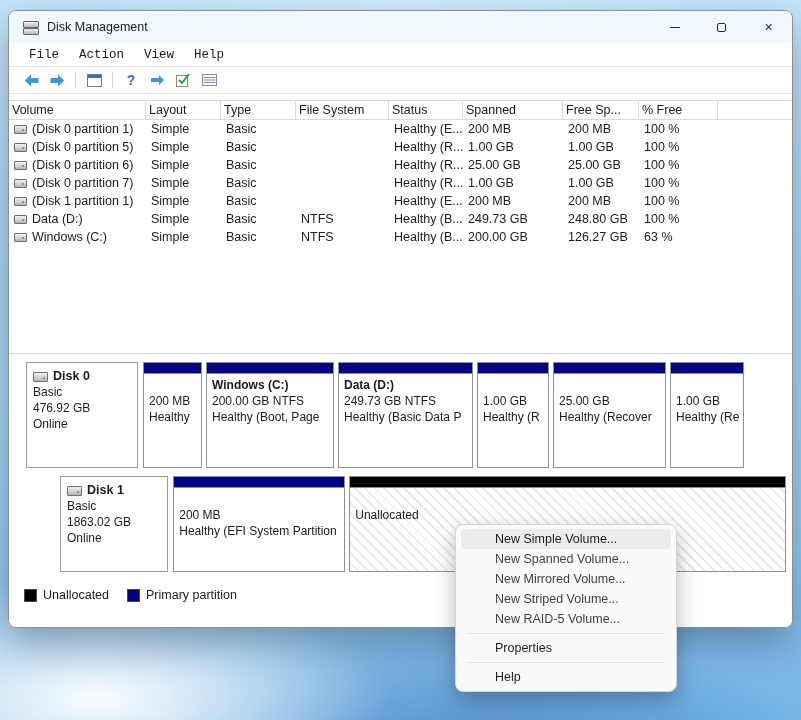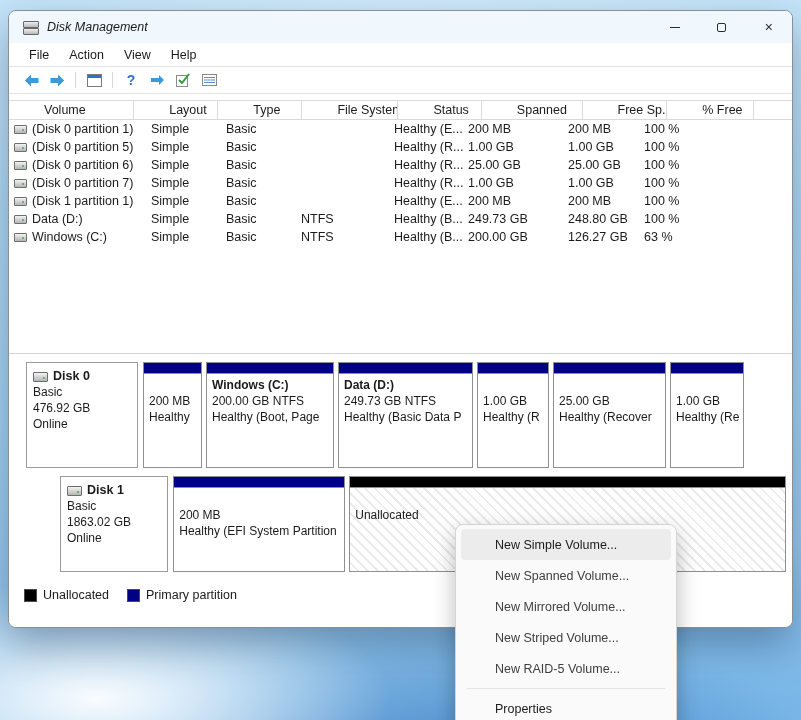--- a/index.html
+++ b/index.html
@@ -16,48 +16,48 @@
   }
 
   .window {
     position:absolute; left:8px; top:10px; width:785px; height:618px;
     background:#fff; border:1px solid #8a8f94; border-radius:8px;
     box-shadow:0 16px 40px rgba(10,30,60,0.35);
     overflow:hidden; display:flex; flex-direction:column;
   }
 
   
-  .titlebar { height:32px; background:#f1f8fd; display:flex; align-items:center; padding-left:13px; flex:0 0 auto;font-style:italic; }
+  .titlebar { height:32px; background:#f1f8fd; display:flex; align-items:center; padding-left:13px; flex:0 0 auto; }
   .win-icon { width:16px; height:16px; position:relative; margin-right:9px; }
   .win-icon::before,.win-icon::after { content:""; position:absolute; left:1px; width:14px; height:5px;
     background:linear-gradient(#eee,#b9b9b9); border:1px solid #676767; border-radius:1px; }
   .win-icon::before { top:2px; } .win-icon::after { top:9px; }
   .title-text { font-size:12.5px; color:#1b1b1b; }
   .controls { margin-left:auto; display:flex; height:100%; }
   .ctrl { width:47px; height:100%; display:flex; align-items:center; justify-content:center; color:#2b2b2b; font-size:14px; }
   .ctrl .minus { display:block; width:10px; height:1px; background:#2b2b2b; }
   .ctrl .box { display:block; width:9px; height:9px; border:1px solid #2b2b2b; border-radius:2px; }
 
   
   .menubar { height:23px; display:flex; align-items:center; padding-left:10px; font-size:12.5px; color:#1b1b1b; flex:0 0 auto; }
-  .menu-item { padding:3px 10px; }
+  .menu-item { padding:3px 10px;font-family:Liberation Mono, monospace; }
 
   
   .toolbar { height:28px; display:flex; align-items:center; padding-left:10px; gap:2px;
     border-top:1px solid #e4e4e4; border-bottom:1px solid #e4e4e4; flex:0 0 auto; }
   .tb-btn { width:24px; height:22px; display:flex; align-items:center; justify-content:center; }
   .tb-sep { width:1px; height:16px; background:#d8d8d8; margin:0 4px; }
   .help-q { color:#2f6fd0; font-weight:bold; font-size:14px; }
 
   
   .listpane { height:259px; background:#fff; flex:0 0 auto; }
   .vtable { margin-top:6px; font-size:12.5px; color:#1b1b1b; }
   .thead { display:flex; height:20px; border-top:1px solid #dadada; border-bottom:1px solid #dadada; align-items:center; }
   .th { height:100%; display:flex; align-items:center; padding:0 3px; border-right:1px solid #dadada;
-    white-space:nowrap; overflow:hidden;margin-left:32px; }
+    white-space:nowrap; overflow:hidden; }
   .th.fill { flex:1; border-right:none; }
   .tr { display:flex; height:18px; align-items:center; }
   .td { padding:0 5px; white-space:nowrap; overflow:hidden; }
   .w0{width:137px}.w1{width:75px}.w2{width:75px}.w3{width:93px}.w4{width:74px}.w5{width:100px}.w6{width:76px}.w7{width:79px}
   .drive-ico { display:inline-block; width:13px; height:9px; background:linear-gradient(#f3f3f3,#b5b5b5);
     border:1px solid #6e6e6e; border-radius:1px; margin-right:5px; position:relative; top:1px; }
   .drive-ico::after { content:""; position:absolute; right:2px; bottom:2px; width:2px; height:2px; background:#3fae49; border-radius:50%; }
 
   
   .graphpane { flex:1; border-top:1px solid #d2d2d2; padding:8px 6px 0 6px; background:#fff; }
@@ -77,21 +77,21 @@
 
   
   .legend { display:flex; align-items:center; margin-top:16px; padding-left:9px; font-size:12.5px; color:#1b1b1b; }
   .sw { width:13px; height:13px; border:1px solid #4a4a4a; margin-right:6px; }
   .sw.black { background:#000; } .sw.navy { background:#000084; margin-left:18px; }
 
   
   .ctx { position:absolute; left:455px; top:524px; width:222px; background:#fafafa;
     border:1px solid #d4d4d4; border-radius:8px; padding:4px 0;
     box-shadow:0 8px 22px rgba(0,0,0,0.28); z-index:50; font-size:12.5px; color:#1b1b1b; }
-  .ctx-item { height:31px; display:flex; align-items:center; padding-left:34px; margin:0 5px; border-radius:4px; }
+  .ctx-item { height:20px; display:flex; align-items:center; padding-left:34px; margin:0 5px; border-radius:4px; }
   .ctx-item.hl { background:#ececec; }
   .ctx-item.dis { color:#404040; }
   .ctx-sep { height:1px; background:#e3e3e3; margin:4px 11px; }
 </style>
 </head>
 <body>
 
 <div class="desktop">
 
   <div class="window">

